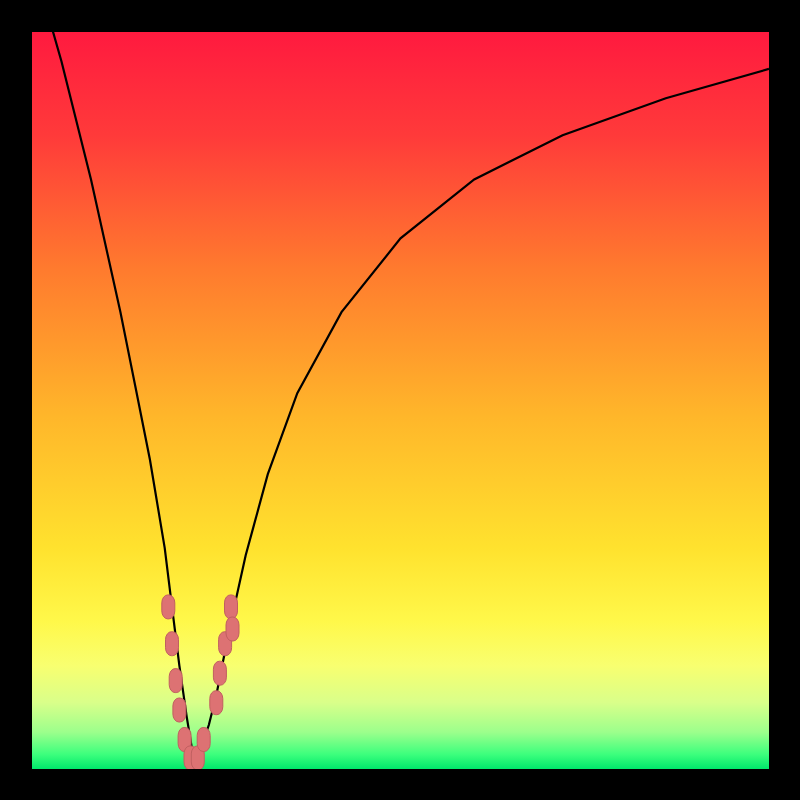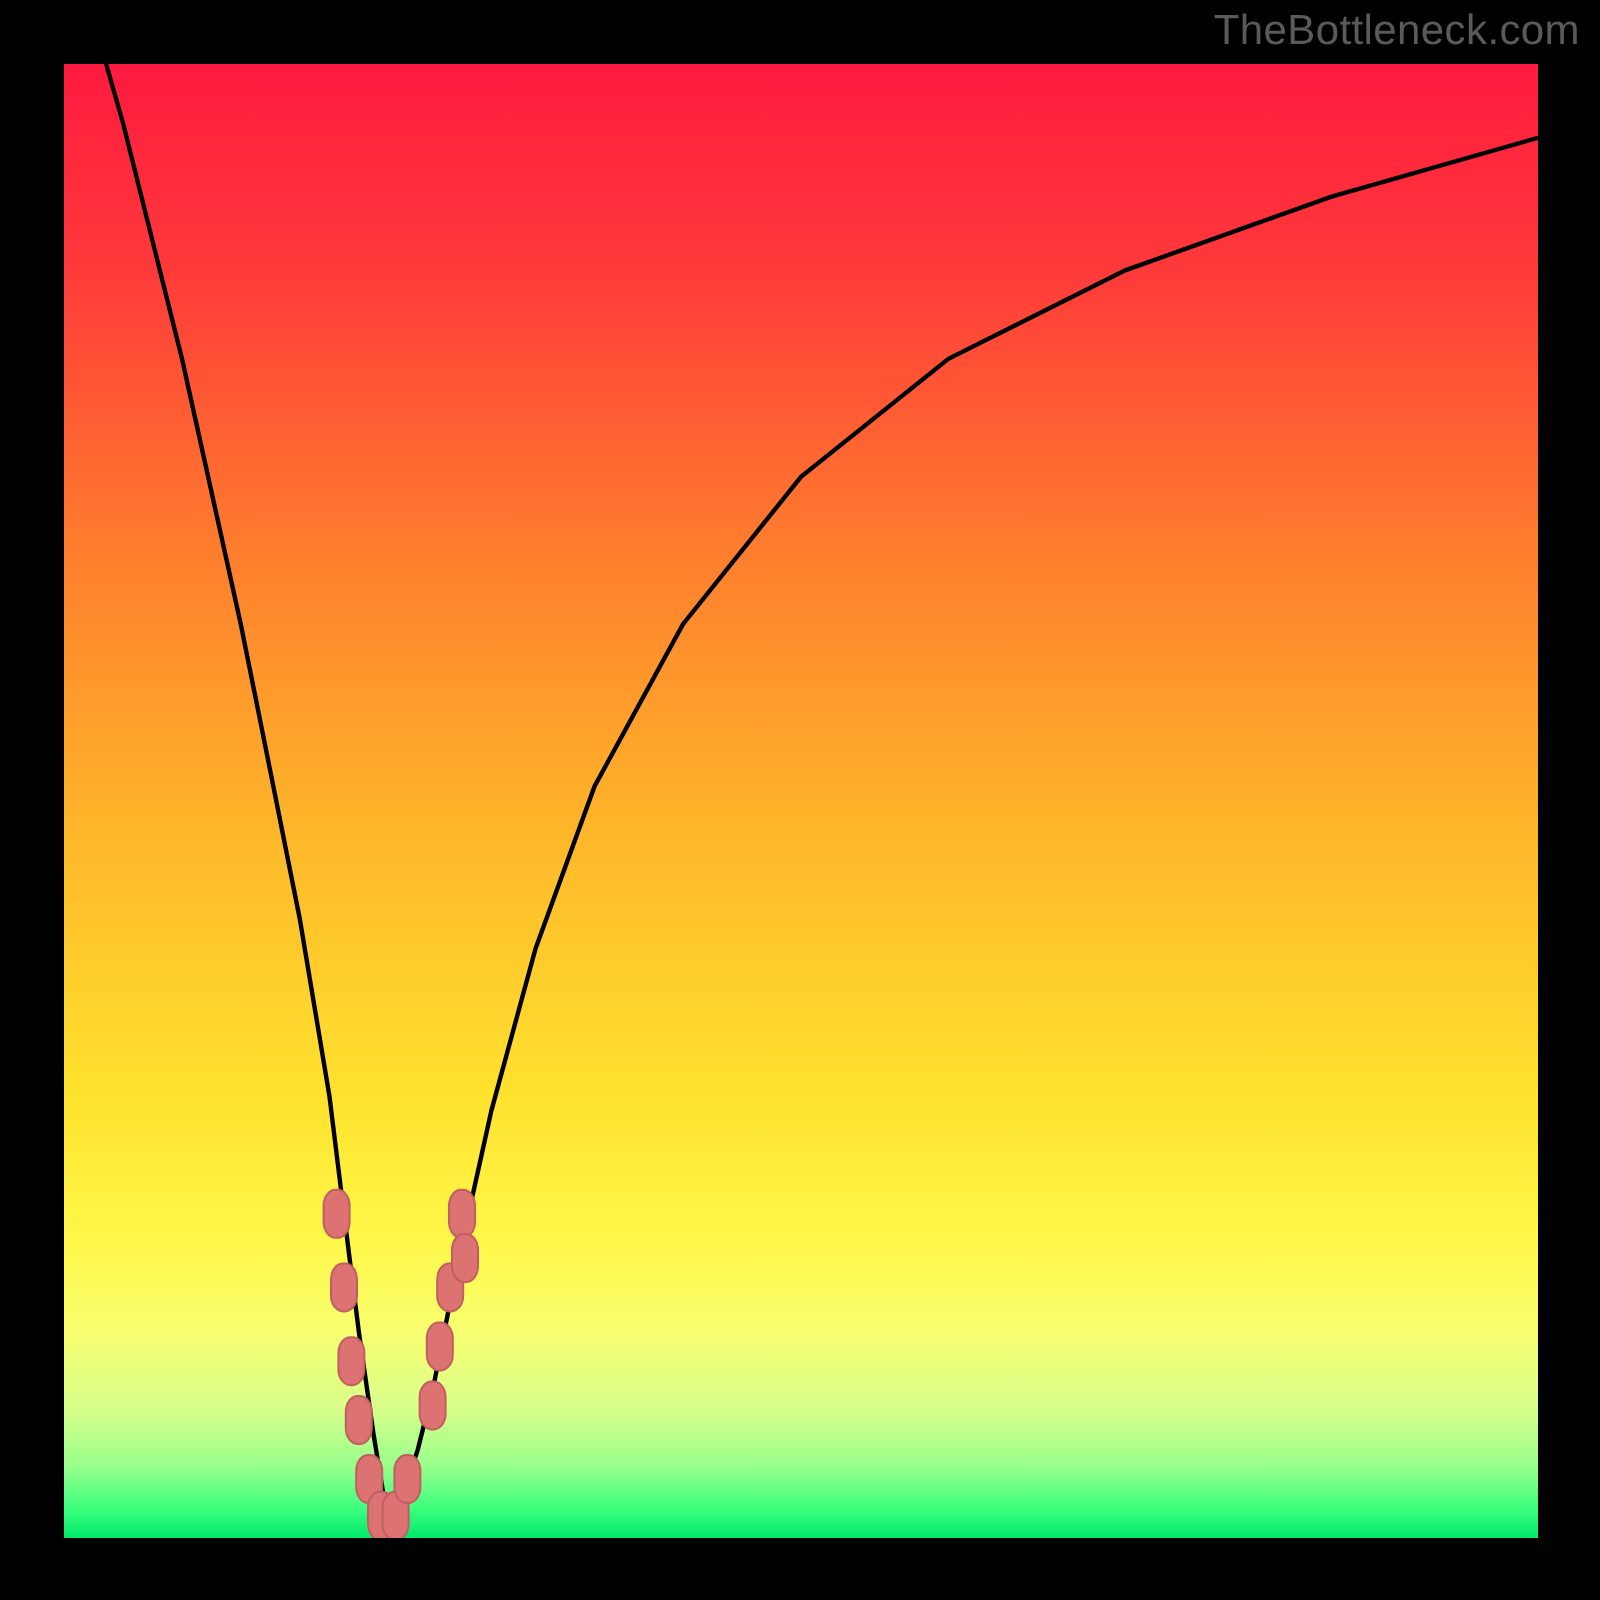--- a/index.html
+++ b/index.html
@@ -67,14 +67,13 @@
           <rect x="165.2" y="695.5" width="13" height="24" rx="6" ry="8" class="marker" fill="#dd7273" stroke="#c05f60"></rect>
           <rect x="177.8" y="658.7" width="13" height="24" rx="6" ry="8" class="marker" fill="#dd7273" stroke="#c05f60"></rect>
           <rect x="181.4" y="629.2" width="13" height="24" rx="6" ry="8" class="marker" fill="#dd7273" stroke="#c05f60"></rect>
           <rect x="186.6" y="599.7" width="13" height="24" rx="6" ry="8" class="marker" fill="#dd7273" stroke="#c05f60"></rect>
           <rect x="192.5" y="562.9" width="13" height="24" rx="6" ry="8" class="marker" fill="#dd7273" stroke="#c05f60"></rect>
           <rect x="194.0" y="585.0" width="13" height="24" rx="6" ry="8" class="marker" fill="#dd7273" stroke="#c05f60"></rect>
         </g>
     </svg>
   </div>
 
-  <div class="watermark" id="wm" style="right: 10px; top: 4px;">TheBottleneck.com</div>
 </div>
 
 </body></html>

